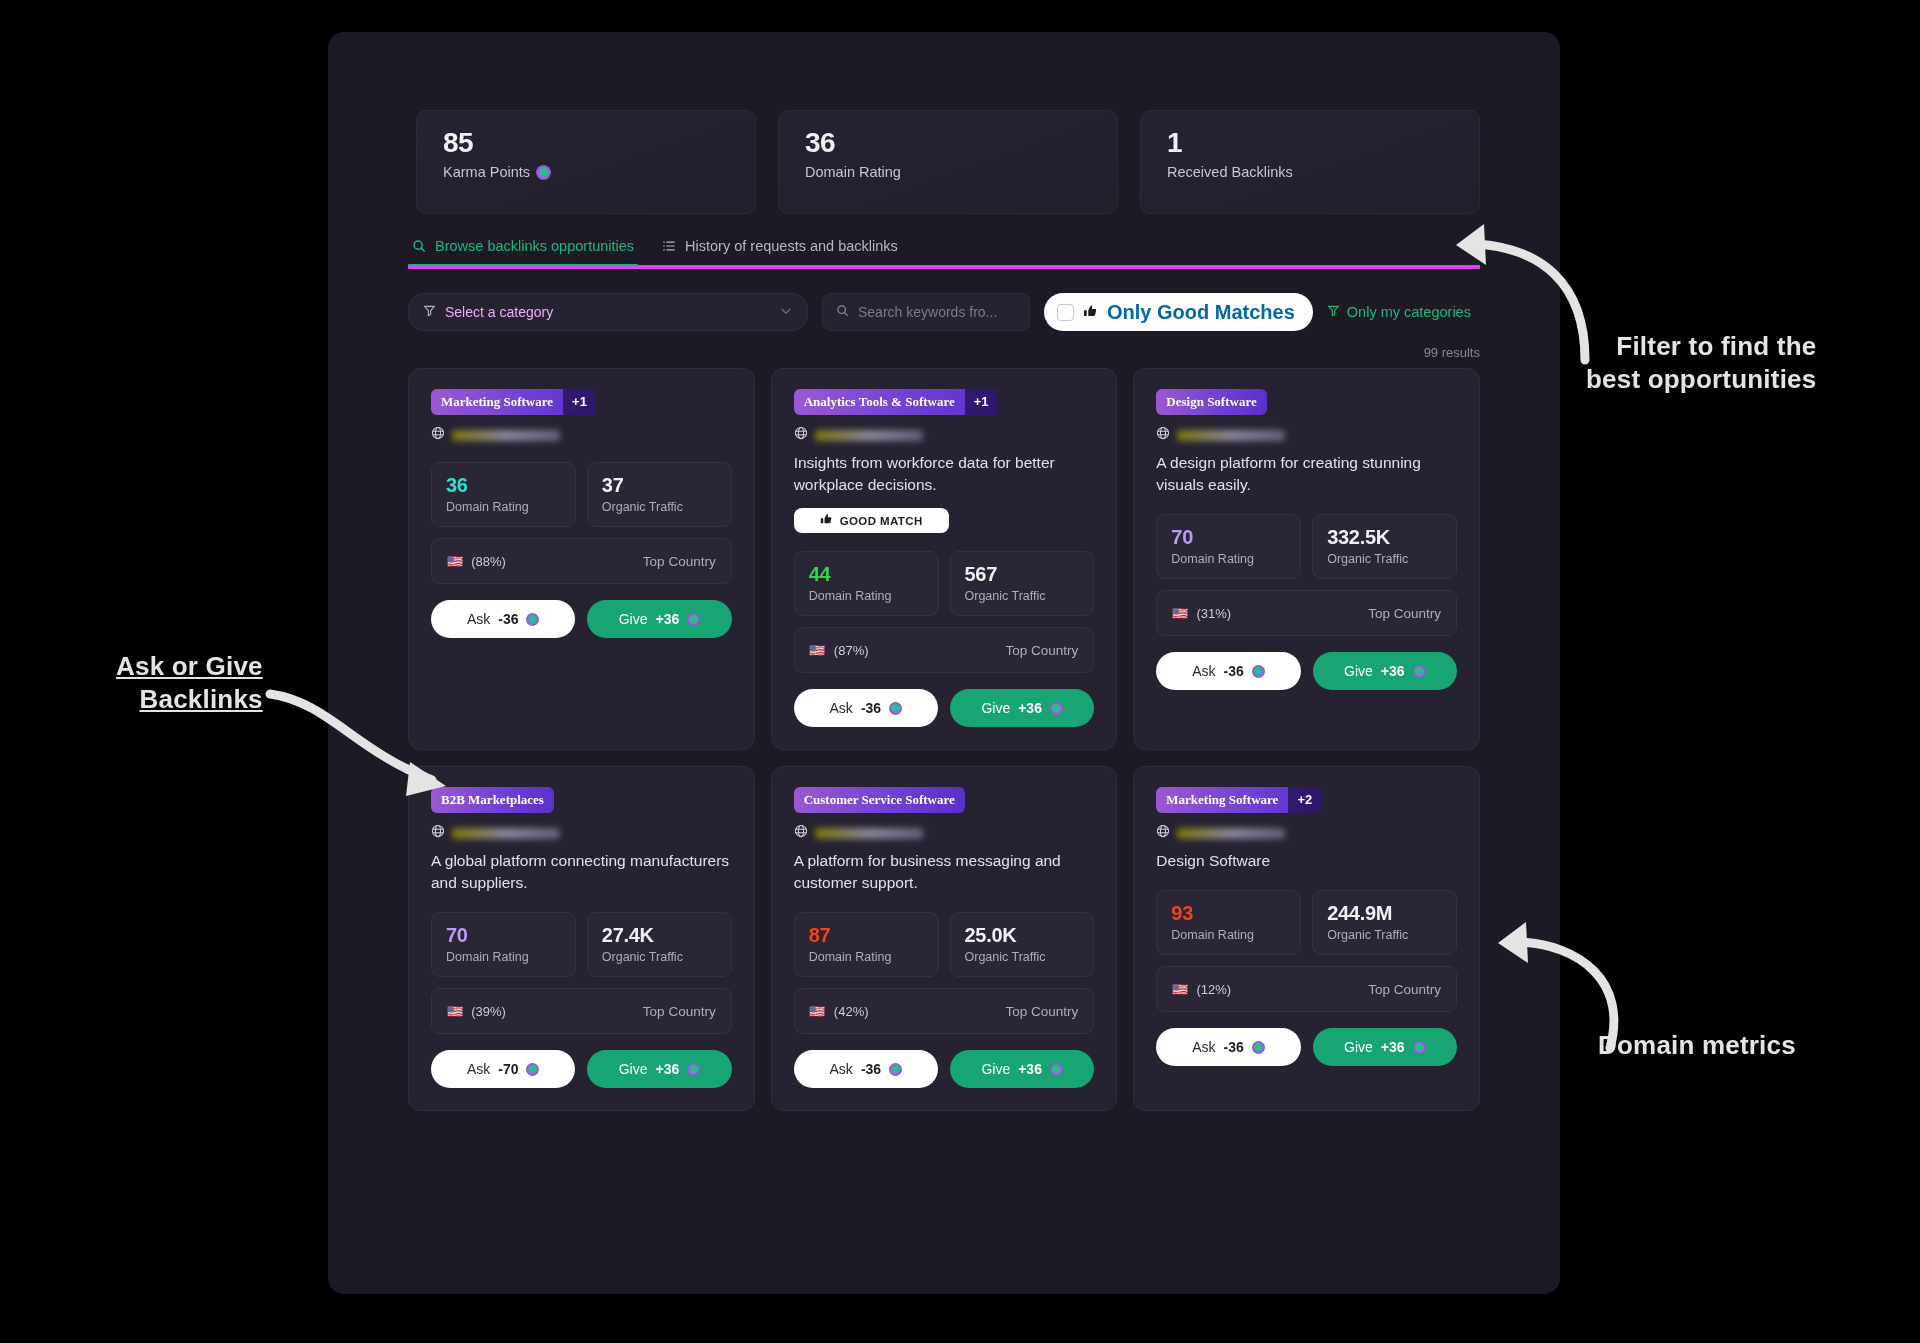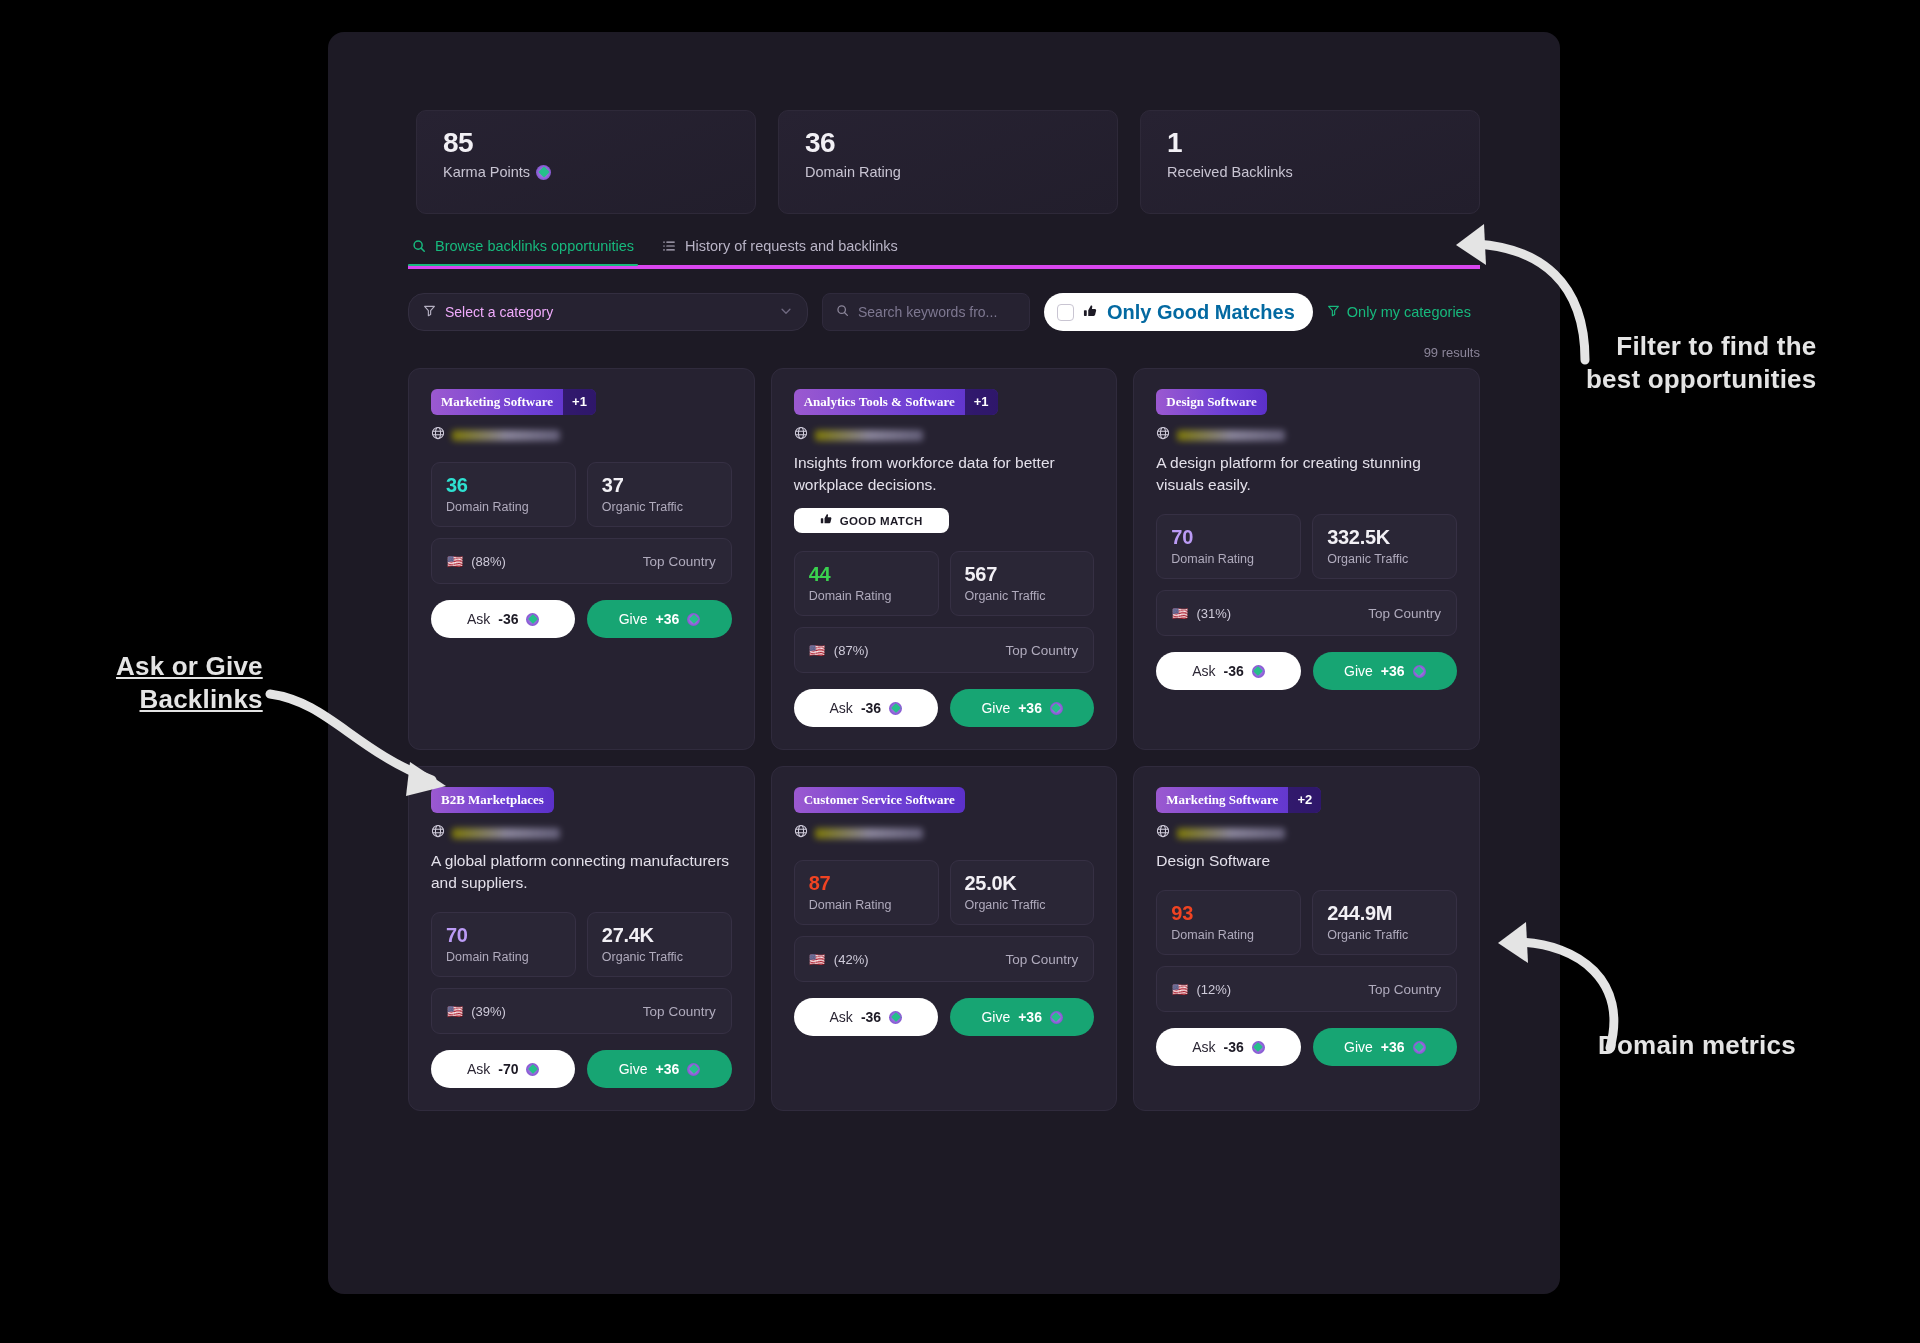--- a/index.html
+++ b/index.html
@@ -449,20 +449,21 @@
       <span class="globe">
         <svg width="14" height="14" viewBox="0 0 16 16" fill="none" stroke="#cfcbda" stroke-width="1.2">
           <circle cx="8" cy="8" r="6.4"></circle>
                 <ellipse cx="8" cy="8" rx="2.9" ry="6.4"></ellipse>
           <line x1="1.7" y1="6" x2="14.3" y2="6"></line>
                 <line x1="1.7" y1="10" x2="14.3" y2="10"></line>
         </svg>
       </span>
       <span class="domain-blur"></span>
     </div>
+    <div class="card-desc">A platform for business messaging and customer support.</div>
 
     <div class="metrics">
       <div class="metric">
         <div class="metric-value" style="color:#f04322">87</div>
         <div class="metric-label">Domain Rating</div>
       </div>
       <div class="metric">
         <div class="metric-value" style="color:#f2f0f5">25.0K</div>
         <div class="metric-label">Organic Traffic</div>
       </div>

